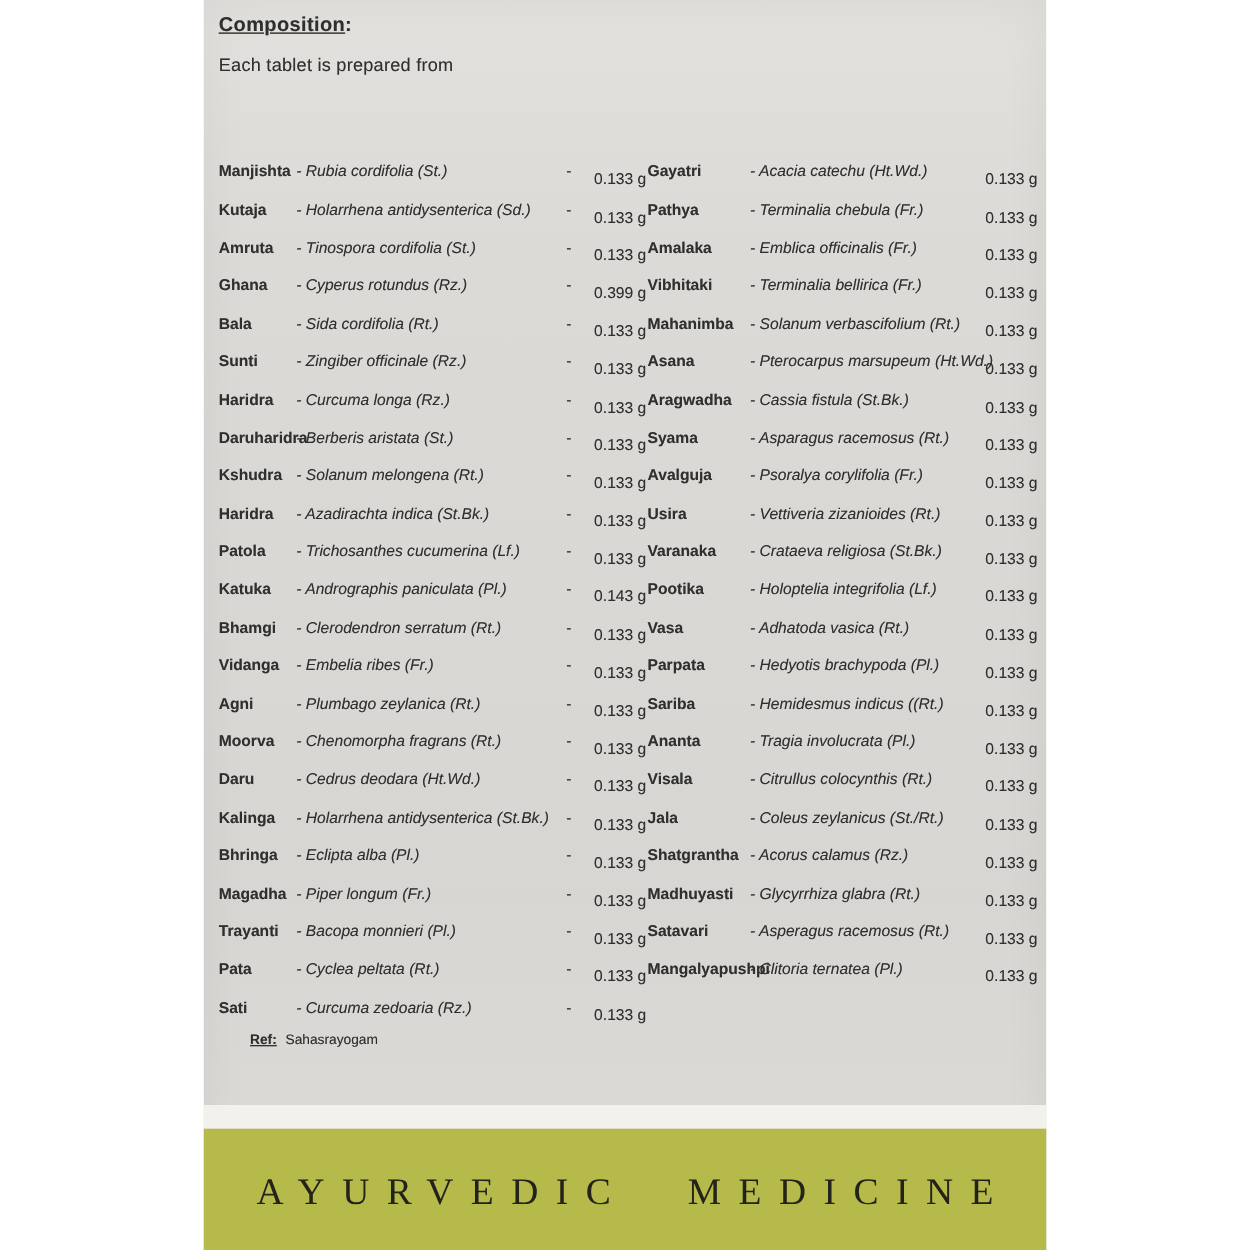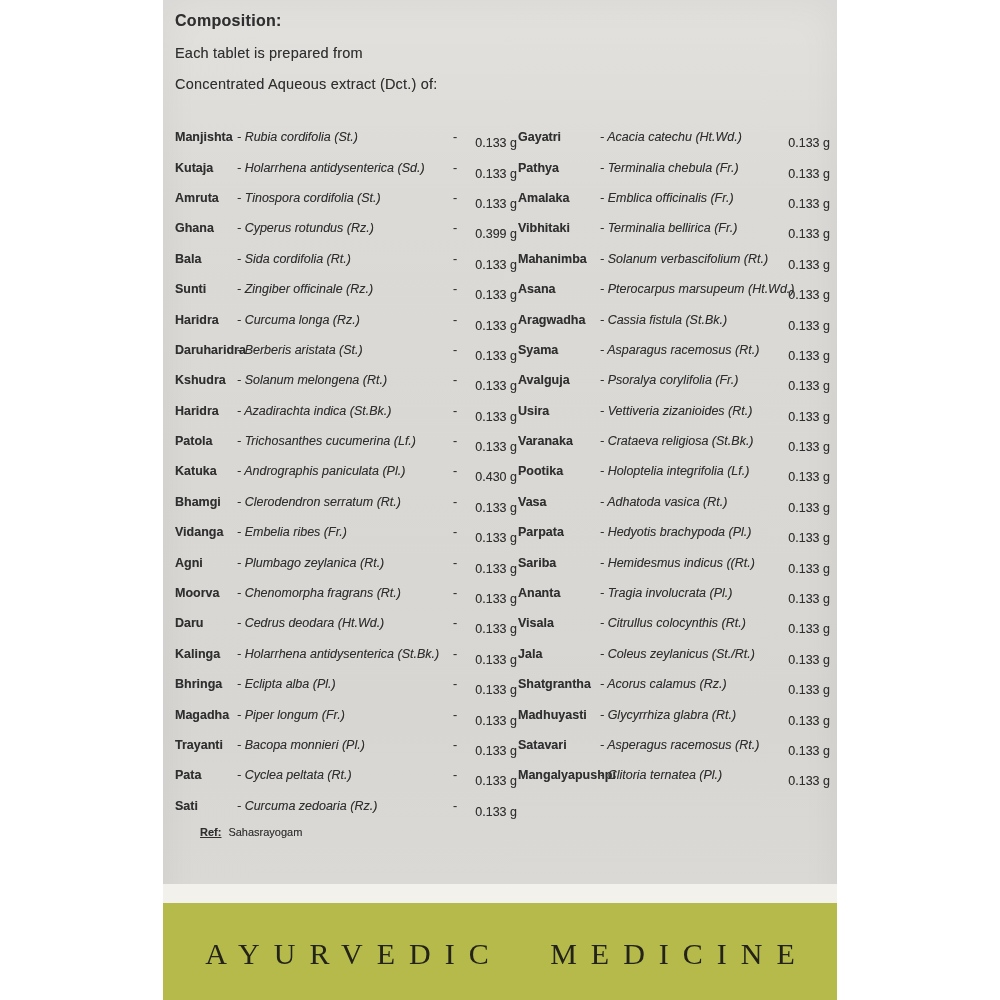--- a/index.html
+++ b/index.html
@@ -8,21 +8,21 @@
   .page { position:relative; width:1000px; height:1000px; background:#ffffff; }
 
   .label { position:absolute; left:163px; top:0; width:674px; height:1000px;
            background:linear-gradient(180deg,#e2e1de 0%,#dbdad7 20%,#d7d6d3 72%,#dcdbd8 100%);
            box-shadow:inset 0 0 40px rgba(0,0,0,0.05); }
 
   .content { position:absolute; inset:0; color:#2f2f2f;
              text-shadow:0 0 0.5px rgba(70,70,70,0.45); }
 
   .hdr { position:absolute; top:12px; left:12px; }
-  .h-title { font-size:16px; font-weight:bold; letter-spacing:0.3px; }
+  .h-title { font-size:16px; font-weight:bold; text-decoration:underline; letter-spacing:0.3px; }
   .h-colon { font-size:16px; font-weight:bold; }
   .h-line { font-size:14.5px; margin-top:15px; letter-spacing:0.2px; }
 
   .col { position:absolute; top:122px; }
   .col-left  { left:12px;  width:342px; }
   .col-right { left:355px; width:312px; }
 
   .row { display:grid; align-items:center; height:30.4px; white-space:nowrap; }
   .row-l { grid-template-columns:62px 212px 12px 56px; }
   .row-r { grid-template-columns:82px 170px 60px; }
@@ -45,21 +45,20 @@
 </head>
 <body>
 
 <div class="page">
   <div class="label">
     <div class="content">
 
       <div class="hdr">
         <div><span class="h-title">Composition</span><span class="h-colon">:</span></div>
         <div class="h-line">Each tablet is prepared from</div>
-        <div class="h-line">Concentrated Aqueous extract (Dct.) of:</div>
       </div>
 
       <div class="col col-left">
 
           <div class="row row-l">
             <span class="iname">Manjishta</span>
             <span class="ibot">- Rubia cordifolia (St.)</span>
             <span class="isep">-</span>
             <span class="iqty">0.133 g</span>
           </div>
@@ -131,21 +130,21 @@
             <span class="iname">Patola</span>
             <span class="ibot">- Trichosanthes cucumerina (Lf.)</span>
             <span class="isep">-</span>
             <span class="iqty">0.133 g</span>
           </div>
 
           <div class="row row-l">
             <span class="iname">Katuka</span>
             <span class="ibot">- Andrographis paniculata (Pl.)</span>
             <span class="isep">-</span>
-            <span class="iqty">0.430 g</span>
+            <span class="iqty">0.143 g</span>
           </div>
 
           <div class="row row-l">
             <span class="iname">Bhamgi</span>
             <span class="ibot">- Clerodendron serratum (Rt.)</span>
             <span class="isep">-</span>
             <span class="iqty">0.133 g</span>
           </div>
 
           <div class="row row-l">

